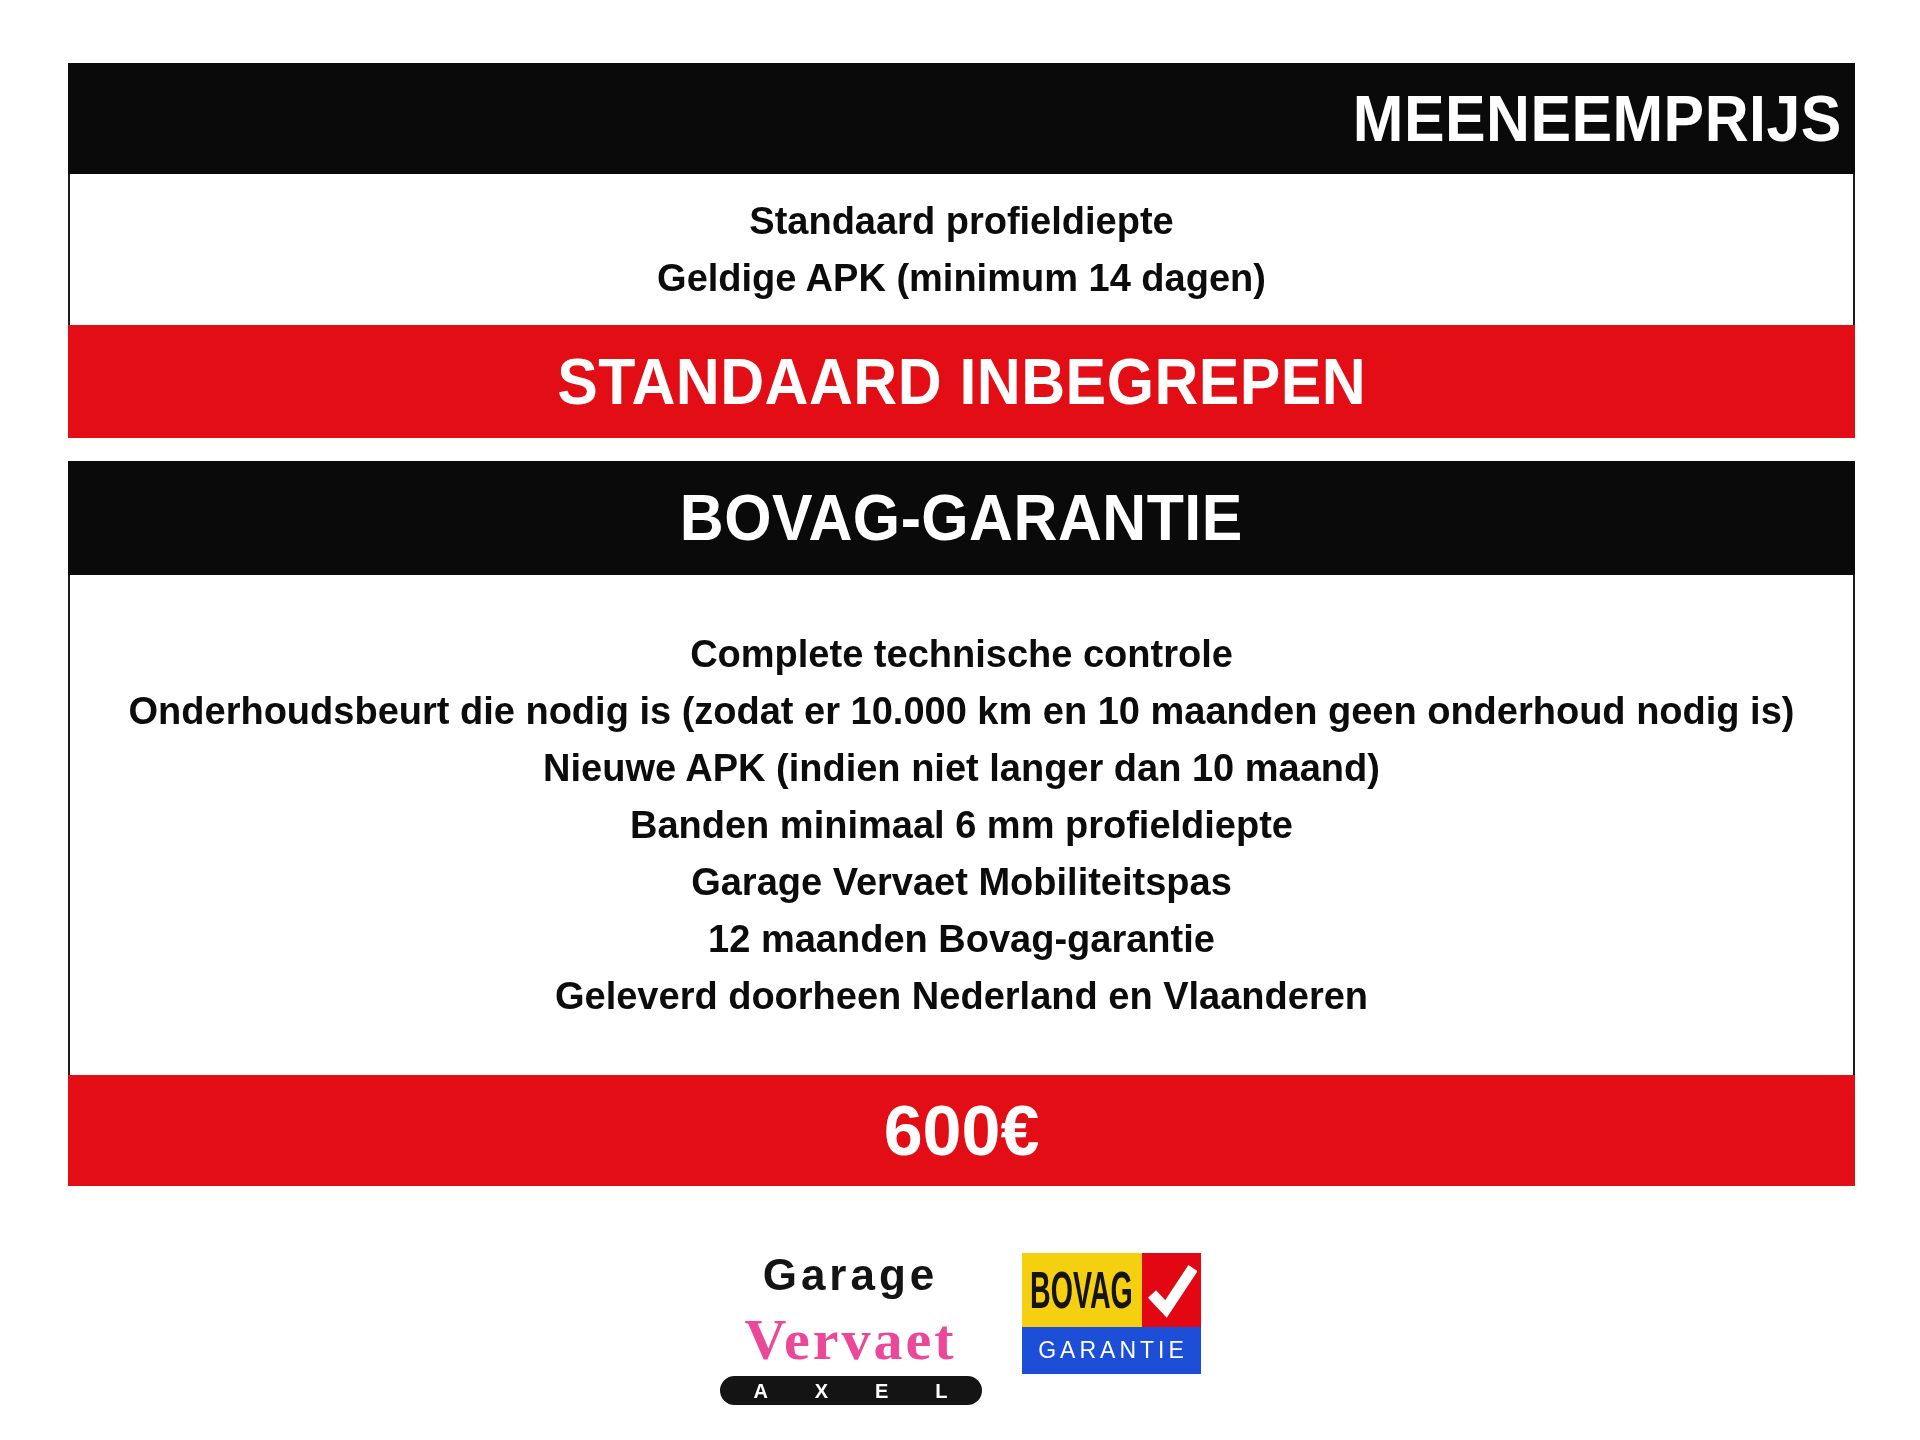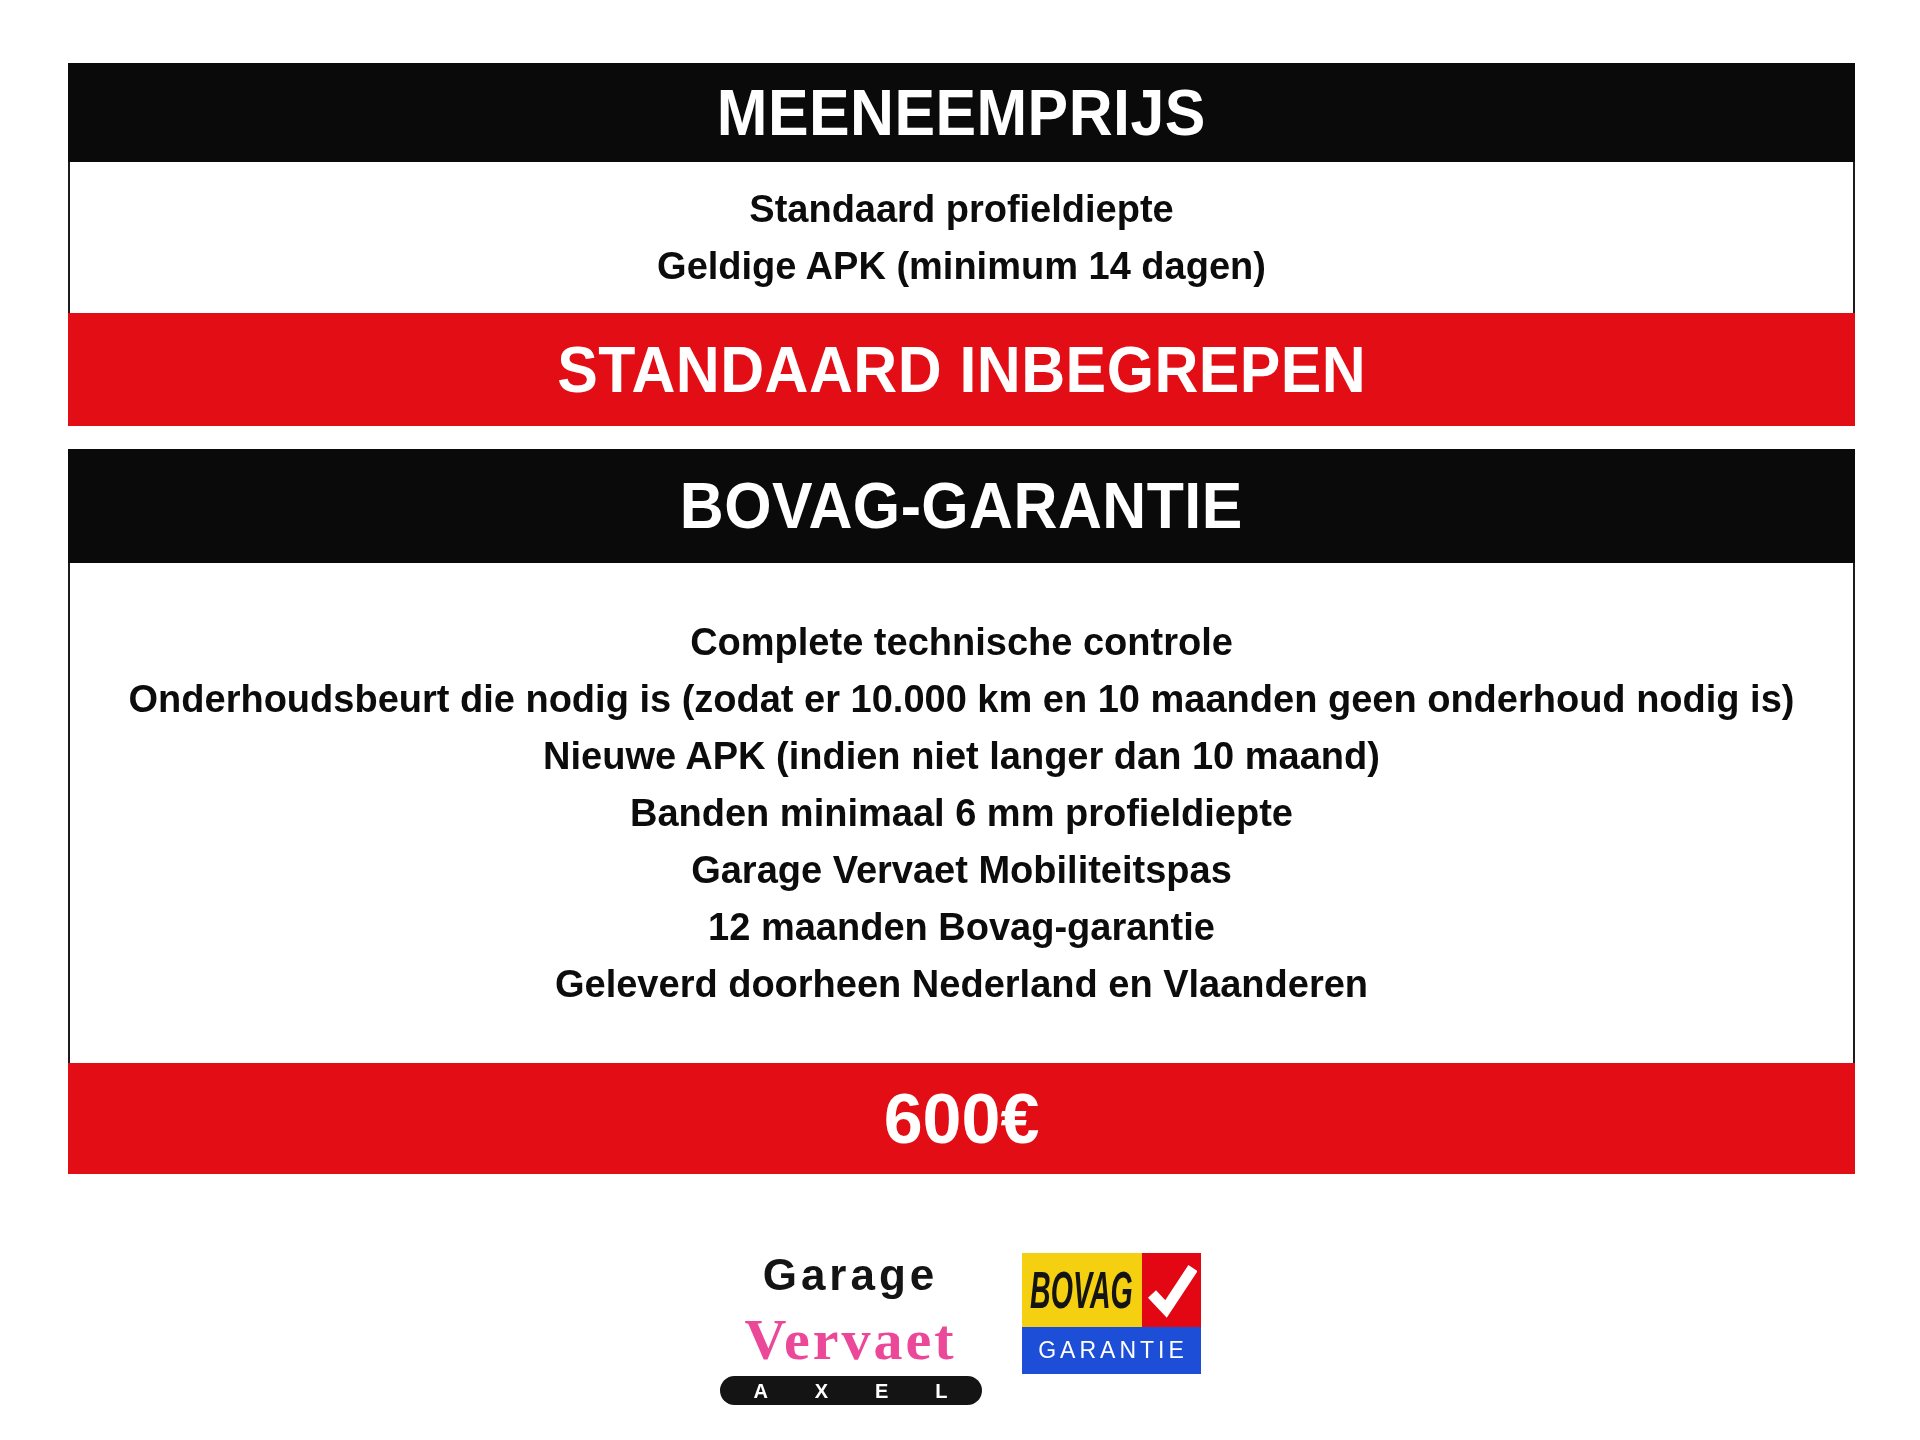--- a/index.html
+++ b/index.html
@@ -17,21 +17,21 @@
     position: absolute; left: 68px; top: 63px; width: 1787px;
   }
   .bar {
     width: 100%;
     display: flex; align-items: center; justify-content: center;
     color: #ffffff; font-weight: bold;
     white-space: nowrap;
   }
   .bar.black { background: #0a0a0a; }
   .bar.red   { background: #e20d15; }
-  .hdr1 { height: 99px; font-size: 64px; letter-spacing: 0.5px; }
+  .hdr1 { height: 111px; font-size: 64px; letter-spacing: 0.5px; justify-content: flex-end; }
   .hdr2 { height: 114px; font-size: 64px; letter-spacing: 0.5px; }
   .banner1 { height: 113px; font-size: 64px; letter-spacing: 0.5px; }
   .price-bar { height: 111px; font-size: 70px; }
   .squeeze { display: inline-block; transform: scaleX(0.95); transform-origin: center; }
   .body-box {
     width: 100%;
     border-left: 2px solid #1c1c1c; border-right: 2px solid #1c1c1c;
     background: #ffffff;
     display: flex; flex-direction: column; align-items: center; justify-content: center;
   }
@@ -59,21 +59,21 @@
   .vervaet-pill {
     margin-top: 7px; height: 29px; width: 262px;
     background: #141414; border-radius: 15px;
     display: flex; align-items: center; justify-content: space-between;
     padding: 0 34px;
   }
   .vervaet-pill span {
     color: #ffffff; font-weight: bold; font-size: 20px; line-height: 20px;
   }
   .bovag-logo { width: 179px; height: 121px; display: flex; flex-direction: column; }
-  .bovag-top { height: 74px; display: flex; font-style: italic; }
+  .bovag-top { height: 74px; display: flex; }
   .bovag-yellow {
     width: 120px; background: #f5d010;
     display: flex; align-items: center; justify-content: center; overflow: hidden;
   }
   .bovag-word {
     font-size: 52px; font-weight: bold; color: #141414; white-space: nowrap;
     display: inline-block; transform: scaleX(0.55); transform-origin: center;
   }
   .bovag-red {
     width: 59px; background: #e30613;

